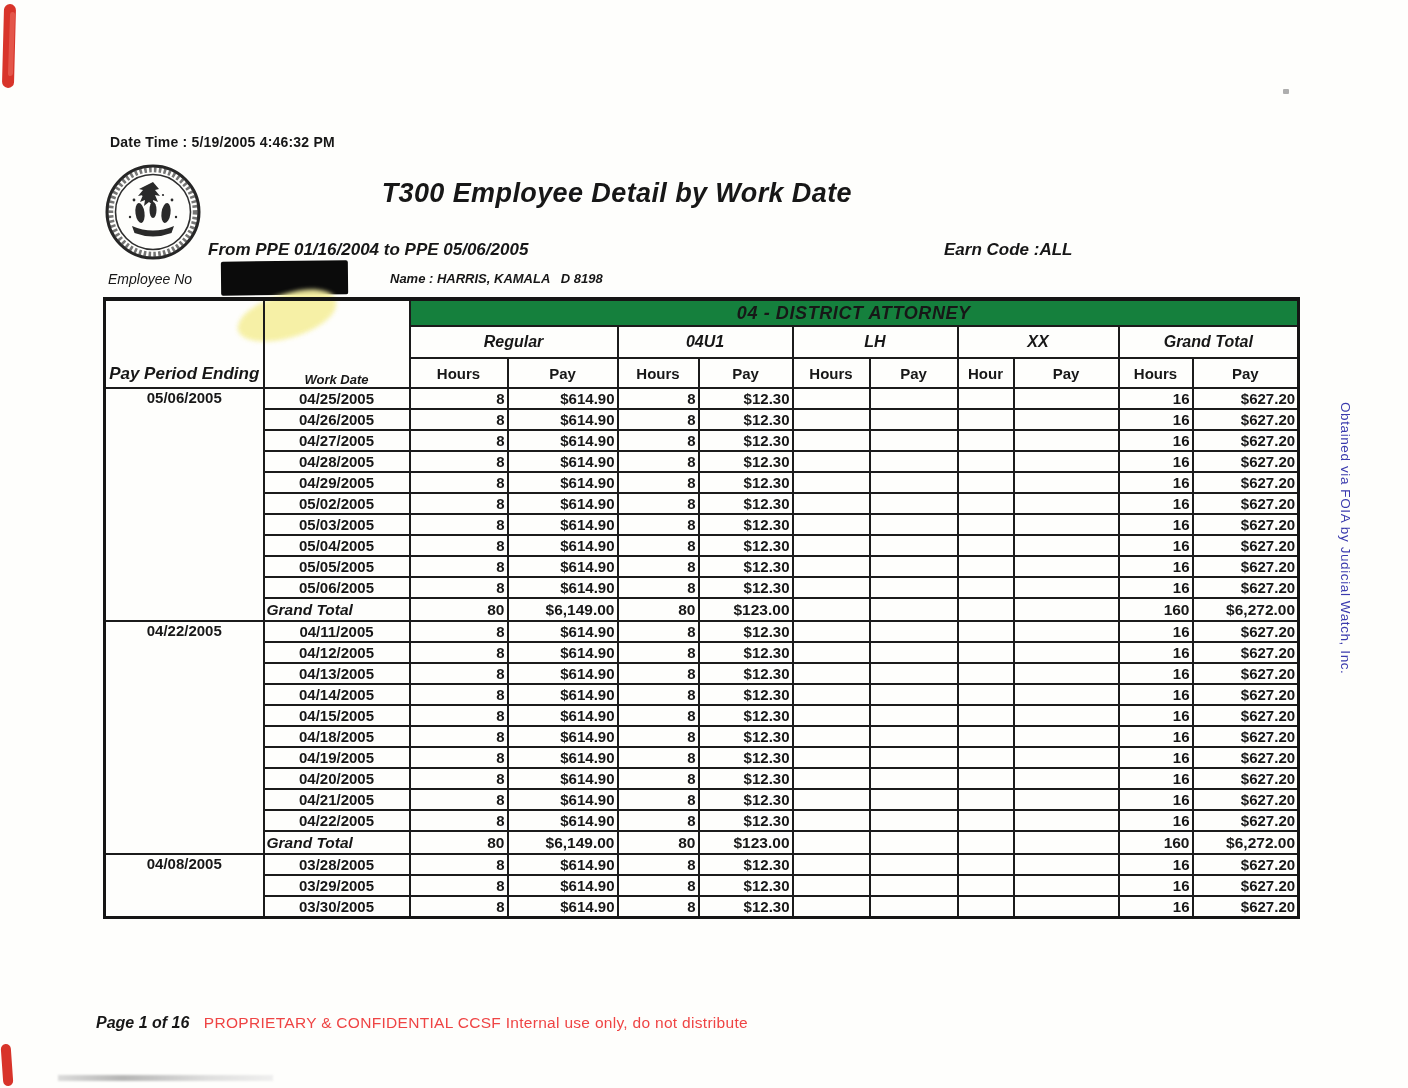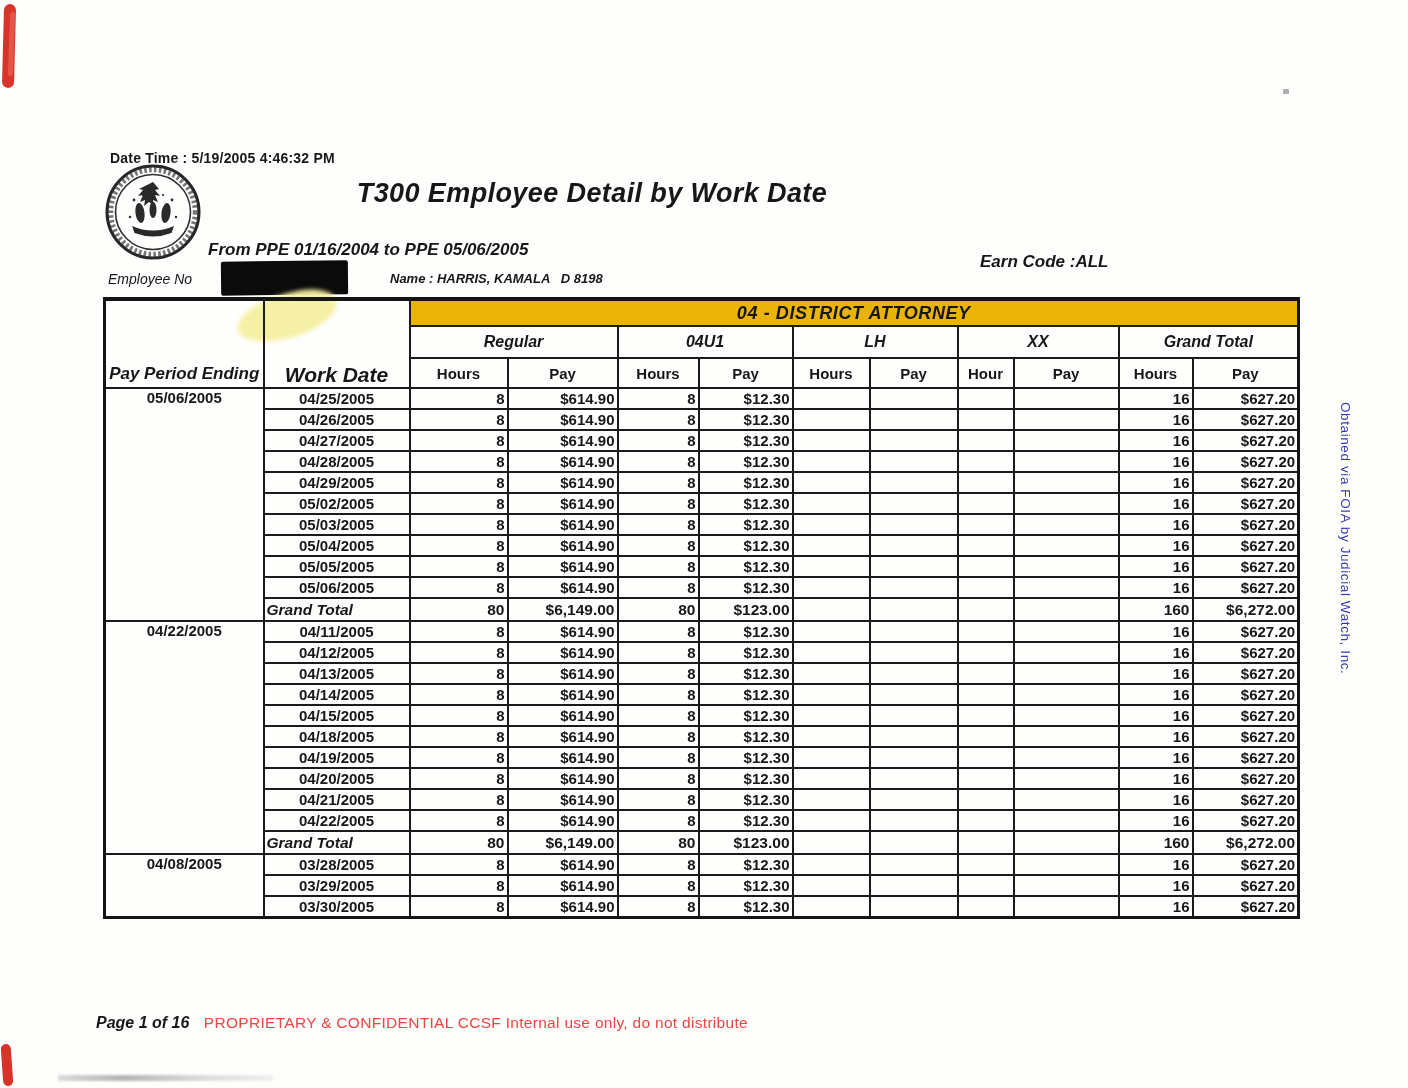--- a/index.html
+++ b/index.html
@@ -10,41 +10,41 @@
   }
   .abs{position:absolute;}
 
   
   .red-mark-top{left:3px;top:4px;width:12px;height:84px;background:#d8342a;border-radius:7px;transform:rotate(1.5deg);}
   .red-mark-top2{left:9px;top:12px;width:5px;height:64px;background:#e4564a;border-radius:4px;transform:rotate(2deg);}
   .red-mark-bottom{left:2px;top:1044px;width:10px;height:42px;background:#d8342a;border-radius:6px;transform:rotate(-4deg);}
   .speck{left:1283px;top:89px;width:6px;height:5px;background:#9a9a9a;border-radius:1px;opacity:.8;}
   .smudge{left:58px;top:1075px;width:215px;height:6px;background:linear-gradient(90deg,#c9c9c9,#8f8f8f 30%,#cfcfcf 70%,#e8e8e8);filter:blur(1px);opacity:.65;}
 
-  .datetime{left:110px;top:134px;font-size:14px;font-weight:bold;letter-spacing:.2px;margin-top:16px;}
+  .datetime{left:110px;top:134px;font-size:14px;font-weight:bold;letter-spacing:.2px;}
   .seal{left:103px;top:162px;width:100px;height:100px;}
-  .title{left:332px;top:178px;width:520px;text-align:center;font-size:27px;font-weight:bold;font-style:italic;letter-spacing:.4px;}
+  .title{left:332px;top:178px;width:520px;text-align:right;font-size:27px;font-weight:bold;font-style:italic;letter-spacing:.4px;}
   .ppe{left:208px;top:240px;font-size:17px;font-weight:bold;font-style:italic;}
-  .earncode{left:980px;top:240px;font-size:17px;font-weight:bold;font-style:italic;margin-top:12px;}
+  .earncode{left:944px;top:240px;font-size:17px;font-weight:bold;font-style:italic;}
   .empno{left:108px;top:271px;font-size:14px;font-weight:normal;font-style:italic;}
   .redact{left:221px;top:261px;width:127px;height:34px;background:#0b0b0b;border-radius:2px;transform:rotate(-.6deg);}
   .nameline{left:390px;top:271px;font-size:13px;font-weight:bold;font-style:italic;white-space:pre;}
   .highlight{left:236px;top:294px;width:102px;height:44px;background:#f6f0a2;border-radius:55% 40% 55% 45%;transform:rotate(-14deg);filter:blur(2px);opacity:.95;z-index:1;}
 
   table.report{
     position:absolute;left:103px;top:297px;width:1194px;z-index:2;
     border-collapse:collapse;table-layout:fixed;
     border:3px solid #151515;border-top-width:4px;
   }
   table.report th,table.report td{
     border:2px solid #1b1b1b;padding:0 2px;font-weight:bold;overflow:hidden;white-space:nowrap;
   }
-  th.band{height:24px;background:#eab308;font-size:18px;font-style:italic;letter-spacing:.6px;}
+  th.band{height:24px;background:#15803d;font-size:18px;font-style:italic;letter-spacing:.6px;}
   th.pp-head{vertical-align:bottom;padding-bottom:7px;font-size:17px;font-style:italic;white-space:pre-line;line-height:1.55;text-align:center;}
-  th.wd-head{vertical-align:bottom;padding-bottom:5px;font-size:21px;font-style:italic;text-align:center;}
+  th.wd-head{vertical-align:bottom;padding-bottom:5px;font-size:13px;font-style:italic;text-align:center;}
   th.group{height:30px;font-size:16px;font-style:italic;}
   th.group-gt{border-bottom:none;}
   th.sub{height:28px;font-size:15px;}
   td{height:19px;font-size:15px;}
   td.pp-cell{vertical-align:top;text-align:center;padding-top:1px;}
   td.wd-cell{text-align:center;}
   td.num-cell{text-align:right;padding-right:6px;}
   tr.gt-row td{height:21px;font-size:15.5px;}
   td.gt-label{text-align:left;padding-left:14px;font-style:italic;font-size:16px;}
 

